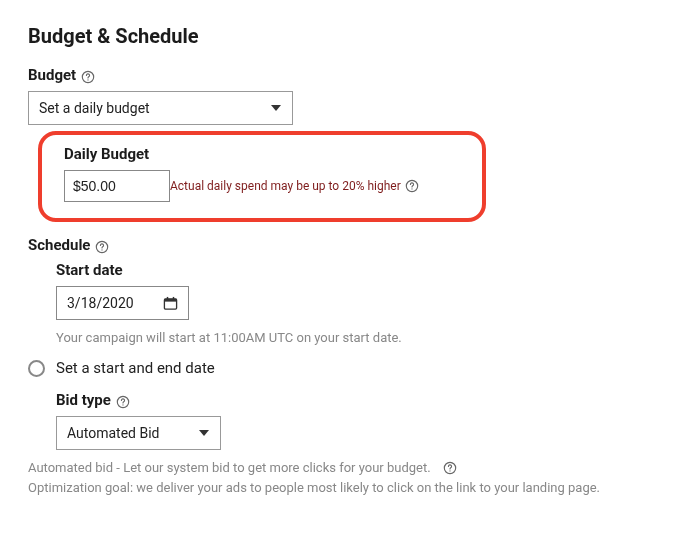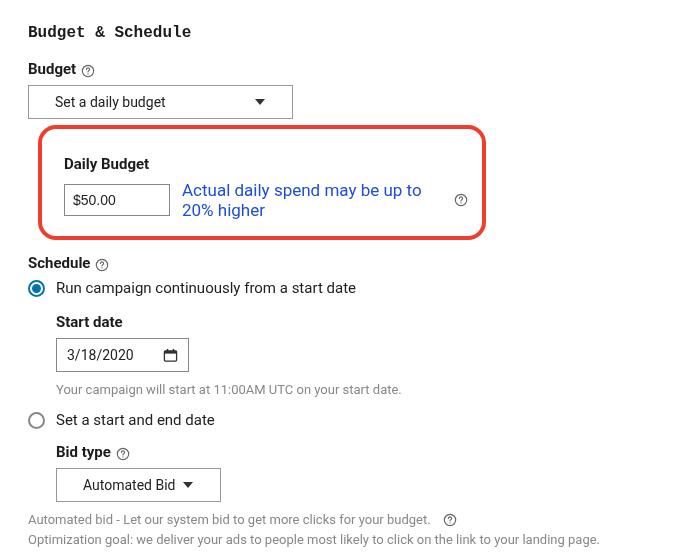--- a/index.html
+++ b/index.html
@@ -9,24 +9,23 @@
     }
     body {
       font-family: -apple-system, BlinkMacSystemFont, "Segoe UI", Roboto, Helvetica, Arial, sans-serif;
       font-size: 14px;
       color: #1c1c1c;
       background: #fff;
       padding: 24px 28px;
       width: 700px;
     }
     h2.section-title {
-      font-size: 16px;
+      font-size: 20px;
       font-weight: 700;
       margin-bottom: 18px;
-      font-family: Liberation Mono, monospace;
     }
     .field-group {
       margin-bottom: 14px;
     }
     .field-label {
       font-size: 15px;
       font-weight: 700;
       display: flex;
       align-items: flex-end;
       gap: 5px;
@@ -46,21 +45,21 @@
       stroke: #666;
       fill: none;
     }
     .select-box {
       display: flex;
       align-items: center;
       justify-content: space-between;
       border: 1px solid #999;
       background: #fff;
       height: 34px;
-      padding: 0 26px;
+      padding: 0 10px;
       font-size: 14px;
       color: #222;
       cursor: pointer;
       width: 265px;
     }
     .select-box.small {
       width: 165px;
     }
     .select-caret {
       width: 12px;
@@ -79,38 +78,37 @@
       border-radius: 18px;
       padding: 10px 14px 16px 22px;
       margin-top: 6px;
       margin-left: 10px;
       width: 448px;
     }
     .sub-label {
       font-size: 15px;
       font-weight: 700;
       margin-bottom: 7px;
-      margin-top: 16px;
     }
     .daily-row {
       display: flex;
       align-items: center;
-      gap: 12px;
+      gap: 0;
     }
     .text-input {
       border: 1px solid #888;
       height: 32px;
       padding: 0 8px;
       font-size: 14px;
       width: 106px;
       color: #222;
     }
     .hint-text {
-      font-size: 17px;
-      color: #1d4ed8;
+      font-size: 12px;
+      color: #7f1d1d;
       display: inline-flex;
       align-items: center;
       gap: 4px;
     }
     .radio-row {
       display: flex;
       align-items: center;
       gap: 11px;
       margin-bottom: 14px;
       margin-top: 4px;
@@ -230,26 +228,20 @@
     <span>Schedule</span>
     <span class="help-icon">
       <svg viewBox="0 0 16 16">
           <circle cx="8" cy="8" r="6.5" stroke-width="1.3"></circle>
           <path d="M6.2 6.2a1.8 1.8 0 1 1 2.6 1.6c-.6.4-.8.7-.8 1.3" stroke-width="1.3" stroke-linecap="round"></path>
           <circle cx="8" cy="11.4" r="0.7" fill="#666" stroke="none"></circle>
         </svg>
     </span>
   </div>
 
-  <div class="radio-row">
-    <span class="radio checked">
-        <span class="dot"></span>
-      </span>
-    <span class="radio-label">Run campaign continuously from a start date</span>
-  </div>
 
   <div class="indented">
     <div class="sub-label">Start date</div>
     <div class="date-input">
       <span>3/18/2020</span>
       <span class="calendar-icon">
         <svg viewBox="0 0 16 16">
             <rect x="1.5" y="3" width="13" height="11" rx="1.2" fill="none" stroke="#333" stroke-width="1.4"></rect>
             <rect x="1.5" y="3" width="13" height="3" fill="#333"></rect>
             <rect x="4" y="1" width="1.6" height="3" fill="#333"></rect>

